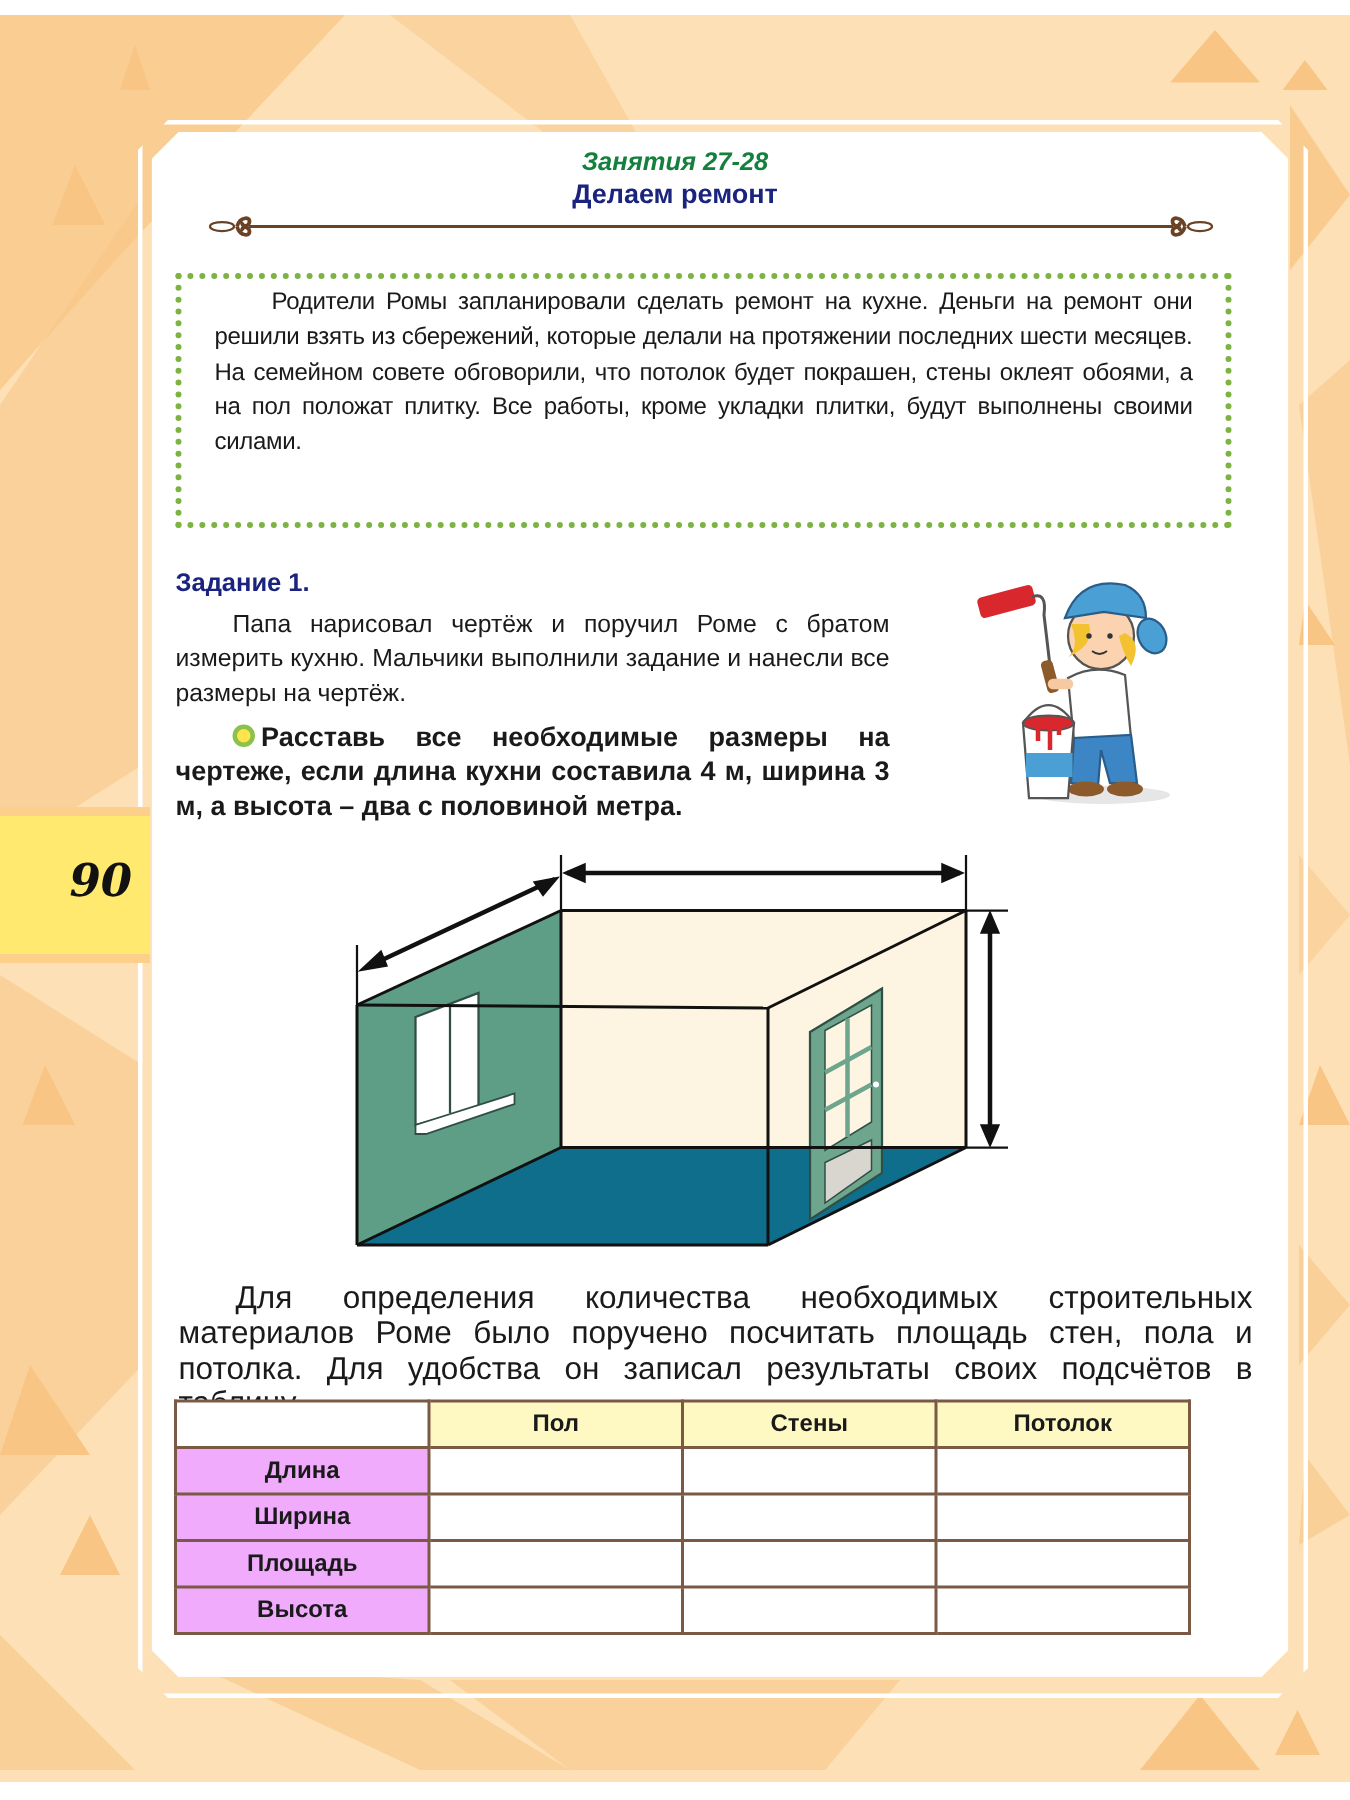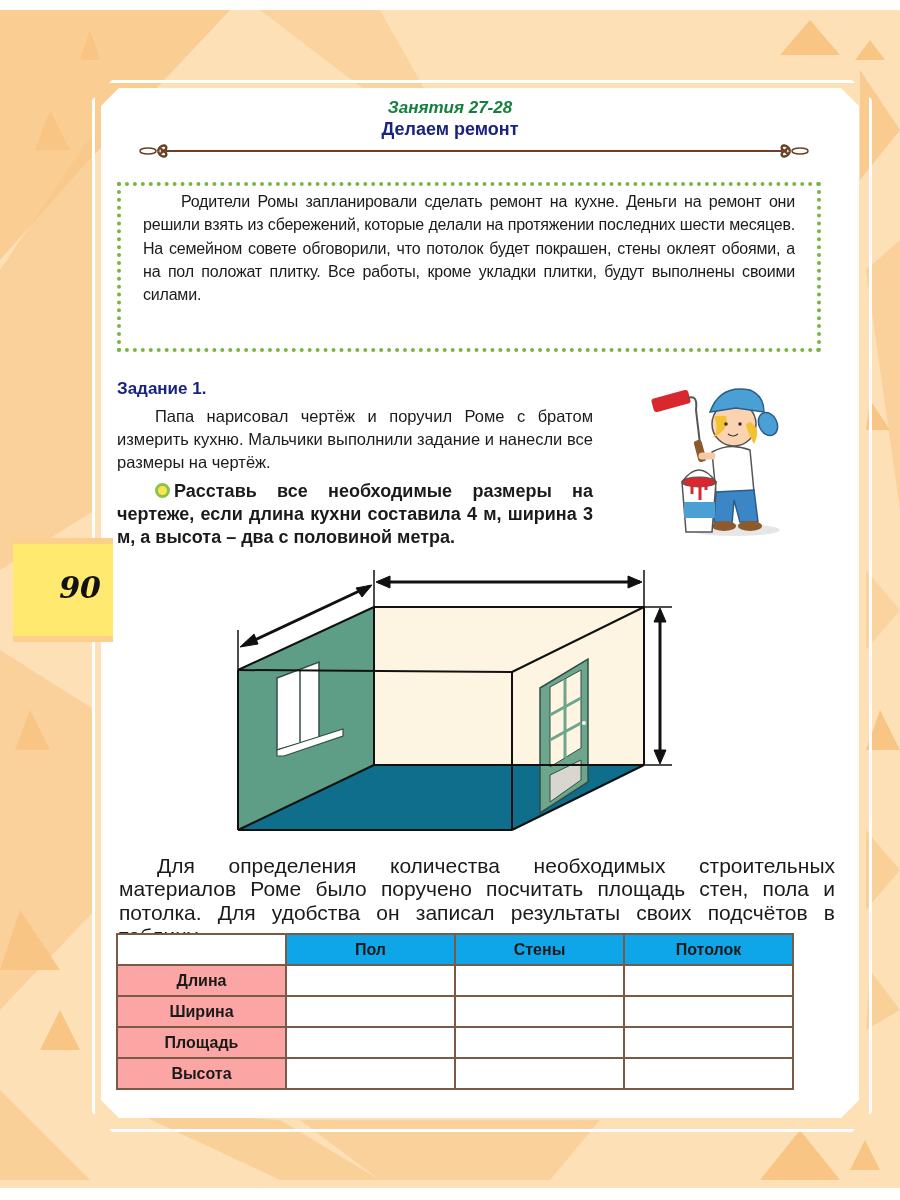--- a/index.html
+++ b/index.html
@@ -17,21 +17,21 @@
     position: absolute; left: 92px; top: 80px; width: 774px; height: 1046px;
     border: 3px solid #ffffff;
     clip-path: polygon(20px 0, calc(100% - 20px) 0, 100% 20px, 100% calc(100% - 20px), calc(100% - 20px) 100%, 20px 100%, 0 calc(100% - 20px), 0 20px);
   }
   .page {
     position: absolute; left: 101px; top: 88px; width: 758px; height: 1030px;
     background: #ffffff;
     clip-path: polygon(18px 0, calc(100% - 18px) 0, 100% 18px, 100% calc(100% - 18px), calc(100% - 18px) 100%, 18px 100%, 0 calc(100% - 18px), 0 18px);
   }
   .page-tab {
-    position: absolute; left: 13px; top: 538px; width: 100px; height: 92px;
+    position: absolute; left: 0; top: 538px; width: 100px; height: 92px;
     background: #ffe96e;
     border-top: 6px solid #fcd08a; border-bottom: 6px solid #fcd08a;
   }
   .page-num {
     position: absolute; right: 12px; top: 26px;
     font-family: "DejaVu Serif", serif; font-style: italic; font-weight: bold;
     font-size: 30px; color: #111;
   }
   .lesson {
     position: absolute; left: 0; width: 900px; text-align: center; top: 98px;
@@ -77,23 +77,23 @@
     font-size: 21px; line-height: 23.3px; color: #1a1a1a; text-align: justify; margin: 2px;
   }
   table.calc {
     position: absolute; left: 116px; top: 933px; width: 678px;
     border-collapse: collapse;
   }
   table.calc td, table.calc th {
     border: 2px solid #7a5a45; height: 29px; padding: 0;
     font-size: 16px; font-weight: bold; color: #1a1a1a; text-align: center;
   }
-  table.calc th { background: #0ea5e9; }
+  table.calc th { background: #fef9c3; }
   table.calc th.empty { background: #ffffff; }
-  table.calc td.rowhead { background: #fca5a5; width: 166px; }
+  table.calc td.rowhead { background: #f0abfc; width: 166px; }
   table.calc td.cell { background: #ffffff; width: 166px; }
 </style>
 </head>
 <body>
 
 <div class="bg">
   <svg width="900" height="1178">
     <polygon points="0,0 230,0 80,160 0,250" fill="#f8c585" opacity="0.7"></polygon>
     <polygon points="260,0 380,0 470,160" fill="#f8c585" opacity="0.5"></polygon>
     <polygon points="90,20 100,50 80,50" fill="#f8c585"></polygon>

